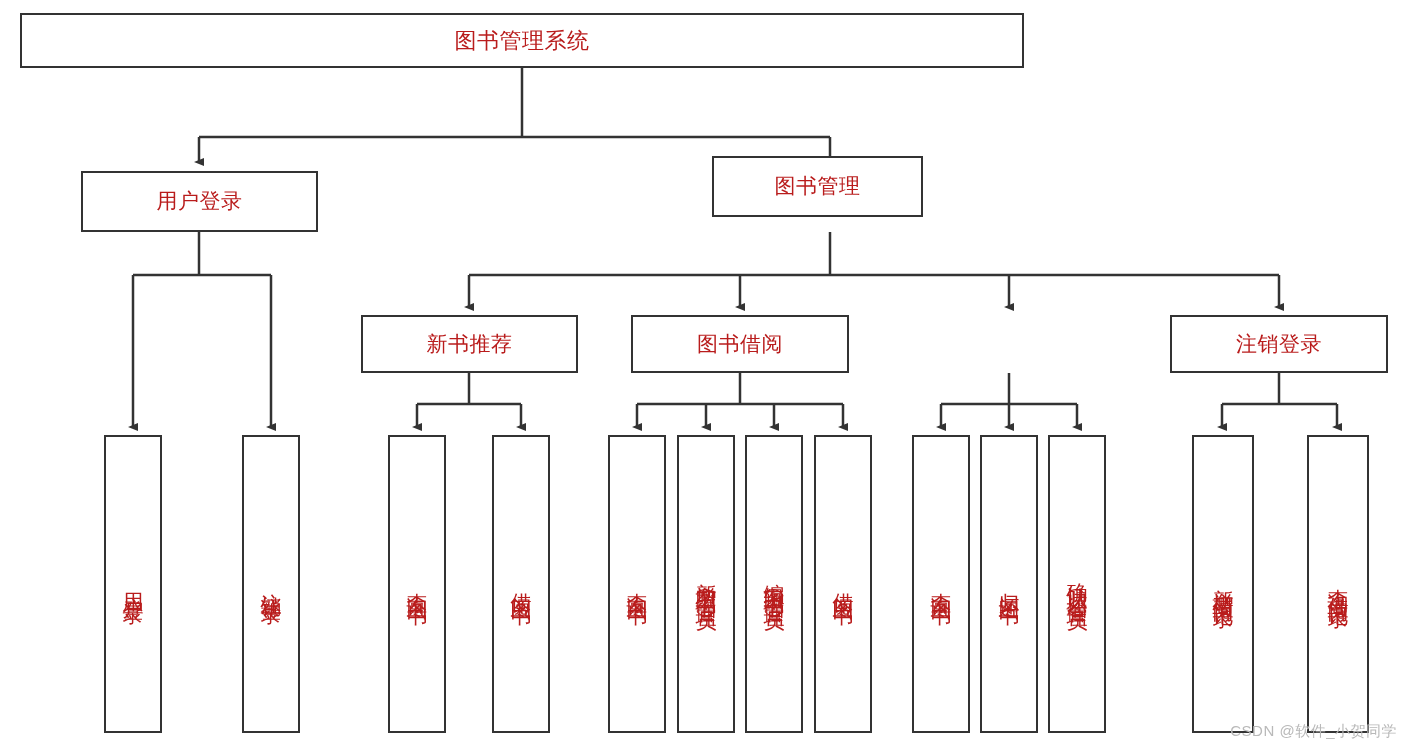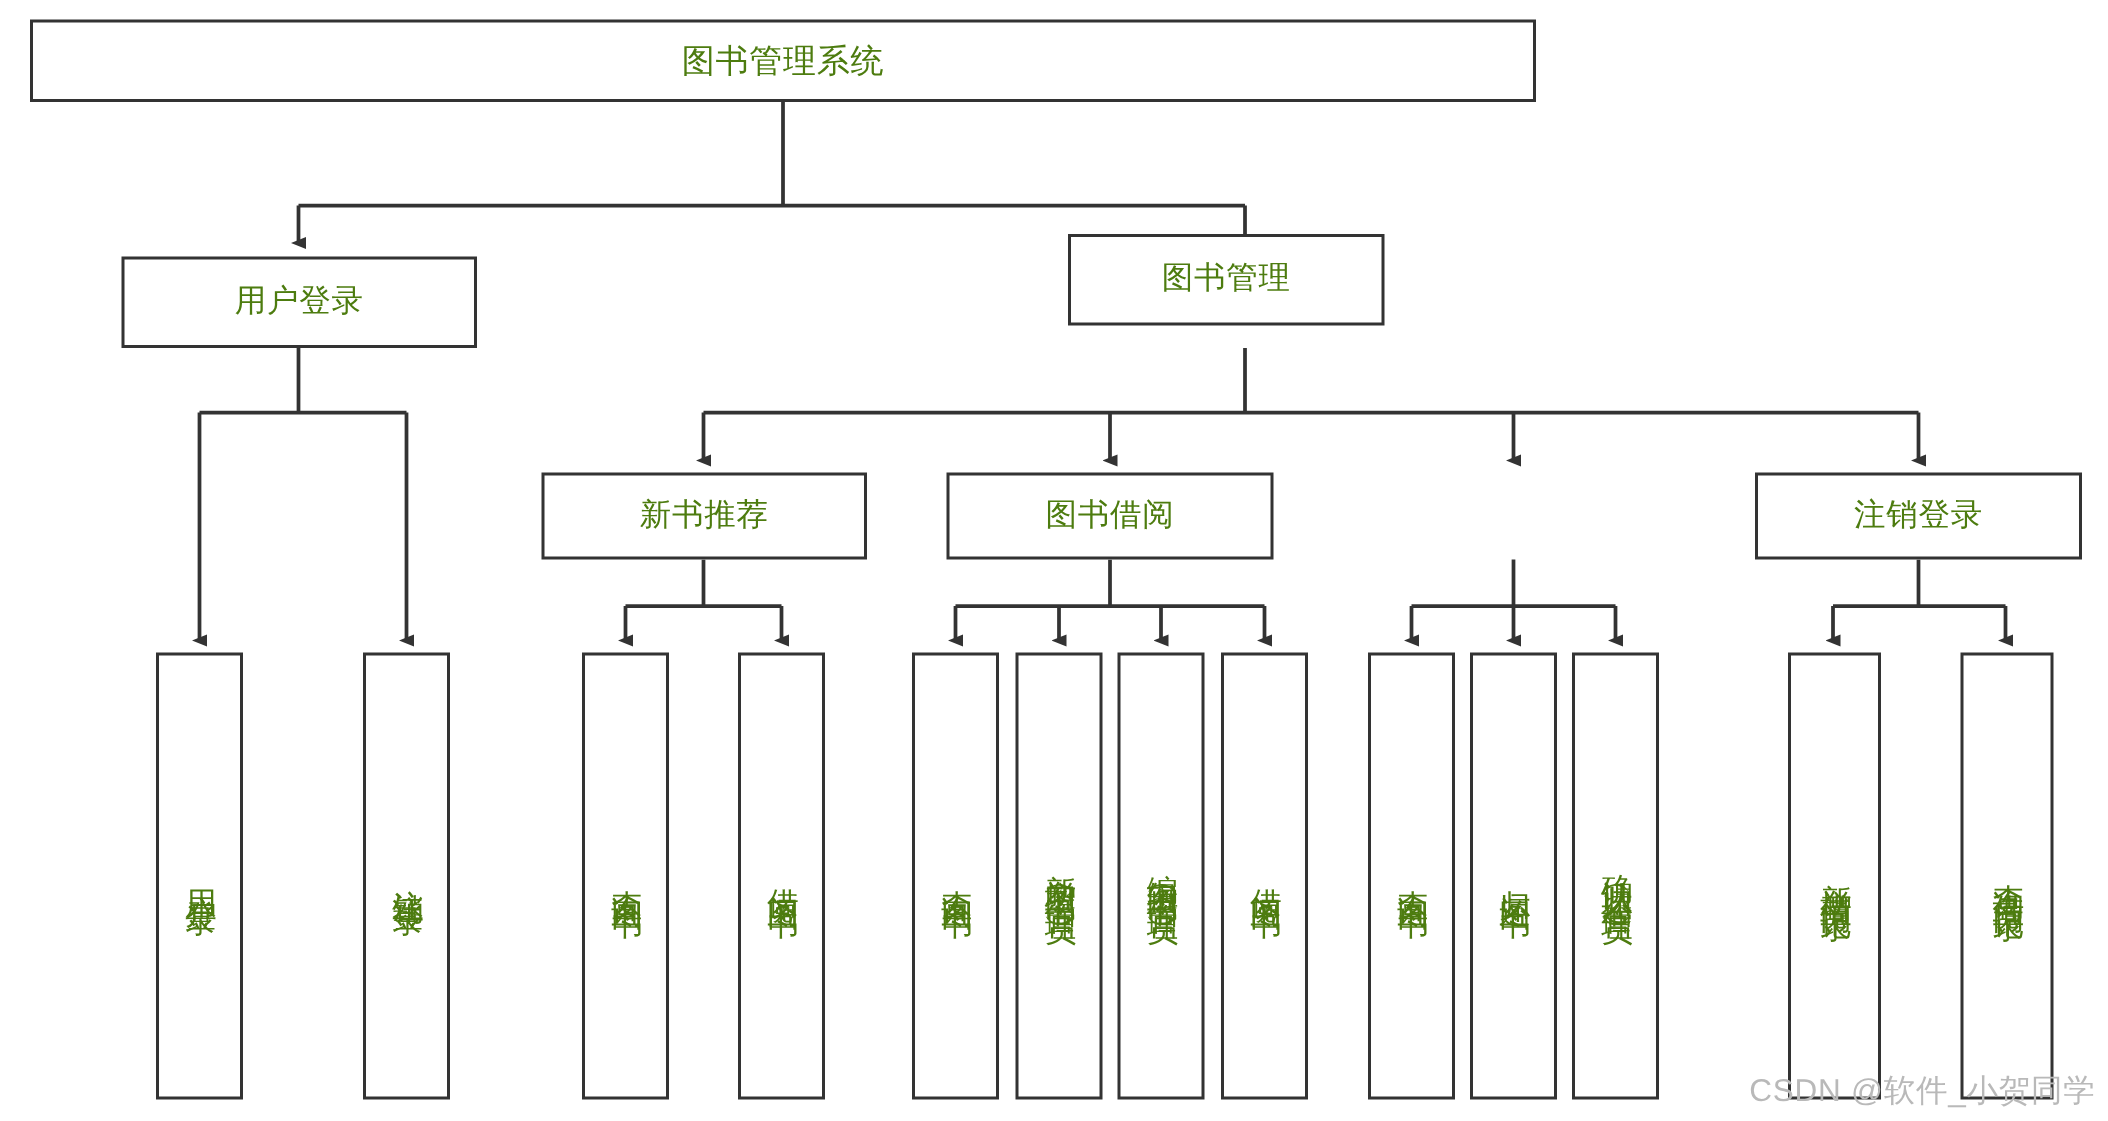--- a/index.html
+++ b/index.html
@@ -28,21 +28,21 @@
     position: absolute;
     box-sizing: border-box;
     background: #ffffff;
     border: 2px solid #333333;
     display: flex;
     align-items: center;
     justify-content: center;
     z-index: 2;
   }
   .node-label {
-    color: #4d7c0f;
+    color: #b91c1c;
     font-size: 21px;
     line-height: 1.15;
     letter-spacing: 0.5px;
     white-space: nowrap;
   }
   .node.vertical {
     align-items: center;
     justify-content: center;
   }
   .node.vertical .node-label {
@@ -51,21 +51,21 @@
     letter-spacing: 4px;
     font-size: 21px;
     white-space: nowrap;
     max-height: 280px;
   }
   .node.root .node-label { font-size: 22px; }
   .watermark {
     position: absolute;
     right: 8px;
     bottom: 6px;
-    font-size: 21px;
+    font-size: 15px;
     color: #b9b9b9;
     letter-spacing: 0.5px;
     z-index: 3;
     white-space: nowrap;
   }
 </style>
 </head>
 <body>
 
 <div id="canvas">

